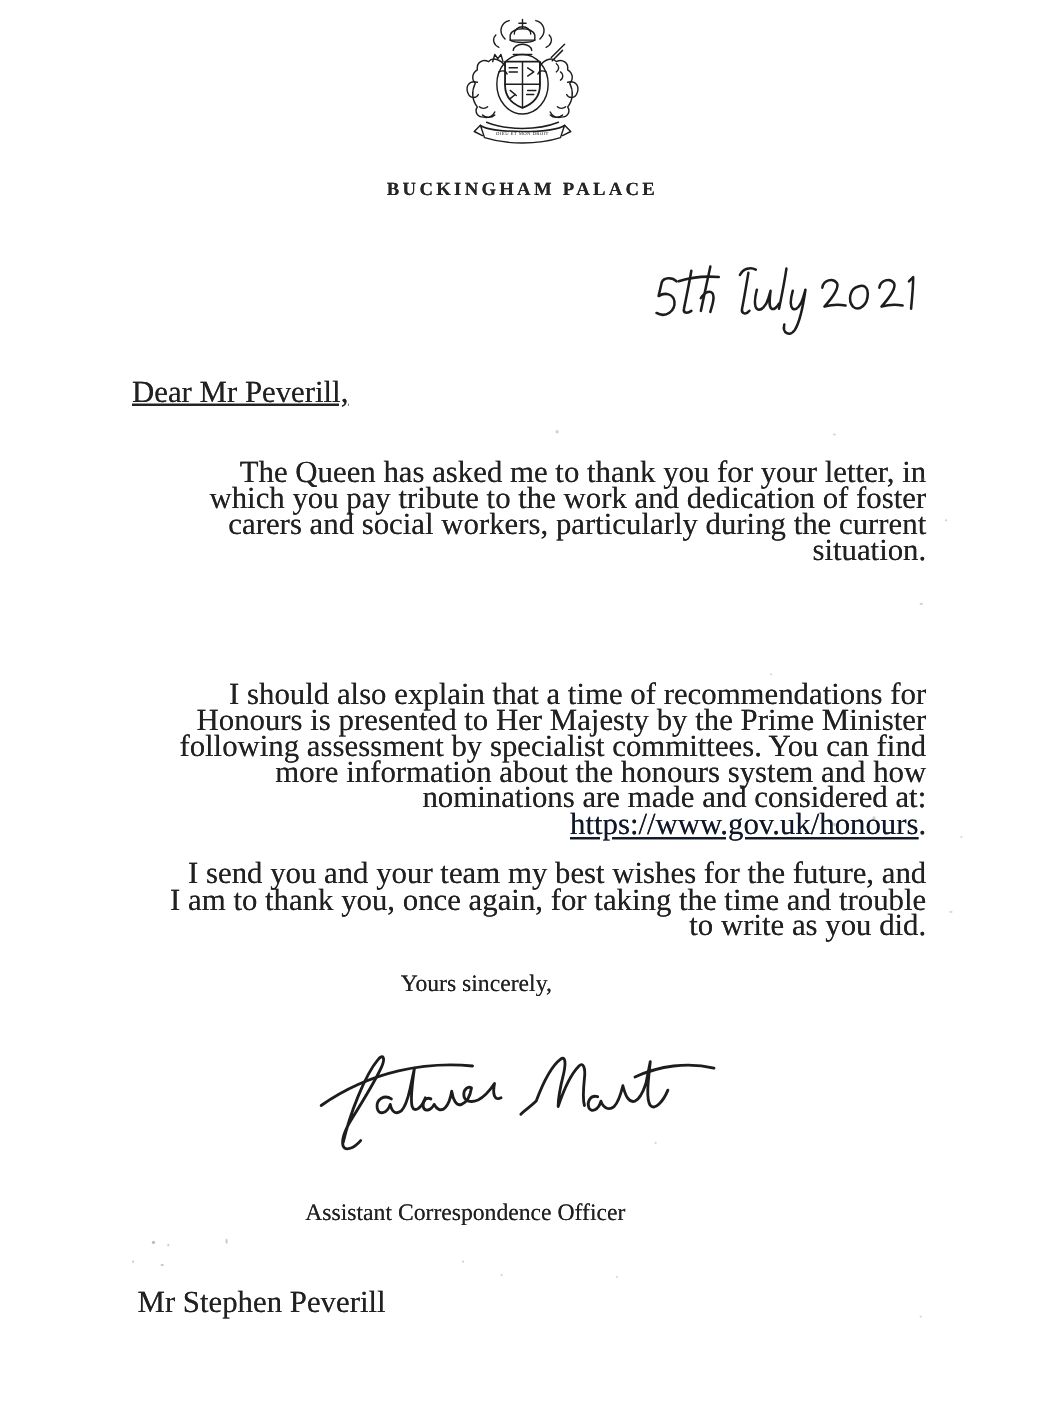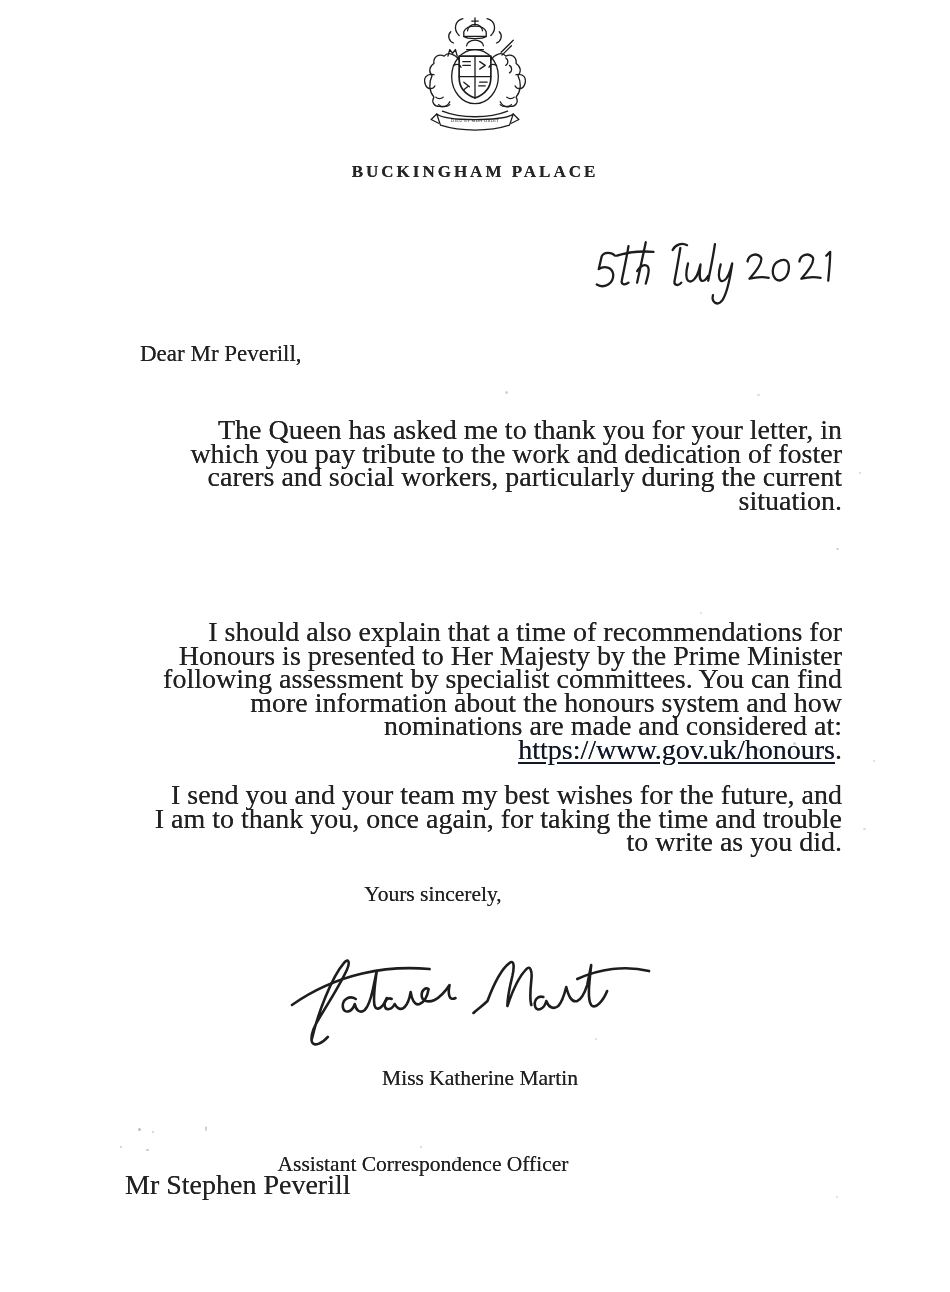--- a/index.html
+++ b/index.html
@@ -15,21 +15,21 @@
   .txt{ text-shadow:0 0 0.6px rgba(25,25,25,0.8); }
   .crest{ position:absolute; left:405px; top:14px; width:140px; height:128px; }
   .org{
     position:absolute; left:0; top:162px; width:950px;
     text-align:center;
     font-weight:bold; font-size:17px; letter-spacing:3px;
     color:#262626;
   }
   .date-wrap{ position:absolute; left:592px; top:234px; width:242px; height:78px; }
   .date-wrap svg{ width:100%; height:100%; }
-  .salutation{ position:absolute; left:140px; top:341px; font-size:23px; }
+  .salutation{ position:absolute; left:120px; top:341px; font-size:28px;text-decoration:underline; }
   .para{
     position:absolute; left:128px; width:714px;
     font-size:28px; line-height:23.6px;
     text-indent:37px; text-align:right;
   }
   .p1{ top:418px; } .p2{ top:518px; } .p3{ top:620px; } .p4{ top:783px; }
   .url{
     display:inline-block; text-indent:0;
     text-decoration:underline; text-underline-offset:3px;
     color:#0f172a;
@@ -37,21 +37,21 @@
   .valediction{
     position:absolute; left:0; top:882px; width:842px;
     text-align:center; text-indent:24px; font-size:21.5px;
   }
   .signature{ position:absolute; left:278px; top:942px; width:384px; height:114px; }
   .signer-name{
     position:absolute; left:0; top:1066px; width:950px;
     text-align:center; text-indent:10px; font-size:21.5px;
   }
   .signer-title{
-    position:absolute; left:0; top:1152px; width:836px;
+    position:absolute; left:0; top:1090px; width:836px;
     text-align:center; text-indent:10px; font-size:21.5px;
   }
   .recipient{ position:absolute; left:125px; top:1169px; font-size:28px; }
   .speck{ position:absolute; background:#7d7d7d; border-radius:50%; }
   .sr{ position:absolute; width:1px; height:1px; overflow:hidden; opacity:0; }
   .ink-path{ fill:none; stroke:#1d1d1d; stroke-linecap:round; stroke-linejoin:round; }
 </style>
 </head>
 <body>
 
@@ -138,21 +138,20 @@
         <path d="M14,62 C60,30 110,22 152,26"></path>
         <path d="M78,56 C72,52 64,56 65,64 C66,71 74,70 77,61 C78,67 82,71 87,67 C90,64 93,56 95,47 L99,28 C97,42 95,57 97,63 C99,69 106,64 109,55"></path>
         <path d="M114,56 C110,54 106,58 107,63 C108,68 114,67 117,61 C119,65 123,68 127,64 C130,61 132,55 133,49 C134,56 137,63 142,61 C147,59 150,52 151,46 C148,44 144,47 144,52 C144,58 150,60 157,57 C163,54 168,48 172,42 C170,52 172,58 178,55"></path>
         <path d="M196,70 C200,66 205,63 210,58 C216,42 224,26 232,20 C237,16 237,24 235,33 C232,45 230,55 230,63 C235,48 242,33 249,26 C253,22 255,28 254,37 C253,47 252,56 254,62"></path>
         <path d="M266,54 C260,52 256,58 258,64 C260,69 267,66 269,58 C271,64 276,67 281,63 C284,60 287,52 289,44 C291,52 294,60 300,58 C305,56 308,48 310,42 L314,22 C312,40 310,56 314,62 C318,67 326,58 330,48"></path>
         <path d="M300,36 C322,26 348,22 372,28"></path>
       </g>
     </svg>
   </div>
 
-  <div class="signer-name txt">Miss Katherine Martin</div>
   <div class="signer-title txt">Assistant Correspondence Officer</div>
 
   <div class="recipient txt">Mr Stephen Peverill</div>
 
   <div class="speck" style="left:505px;top:391px;width:3px;height:3px;opacity:.35;"></div>
   <div class="speck" style="left:757px;top:394px;width:3px;height:2px;opacity:.3;"></div>
   <div class="speck" style="left:838px;top:434px;width:3px;height:3px;opacity:.4;"></div>
   <div class="speck" style="left:859px;top:472px;width:2px;height:2px;opacity:.35;"></div>
   <div class="speck" style="left:836px;top:548px;width:3px;height:2px;opacity:.35;"></div>
   <div class="speck" style="left:700px;top:612px;width:2px;height:2px;opacity:.3;"></div>

